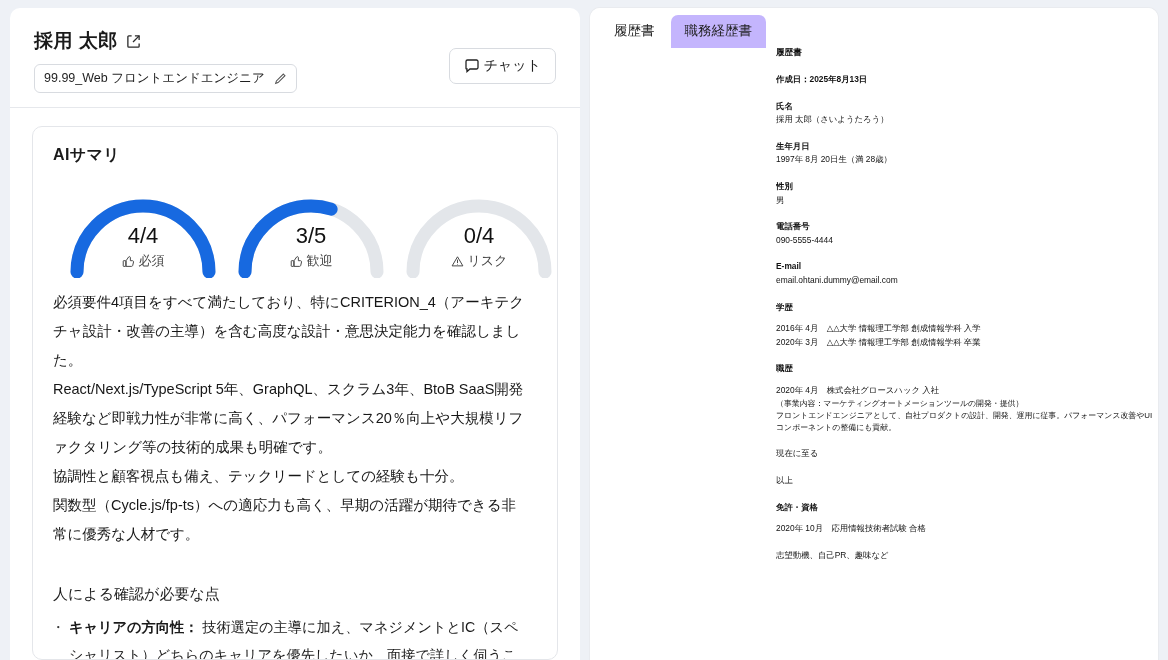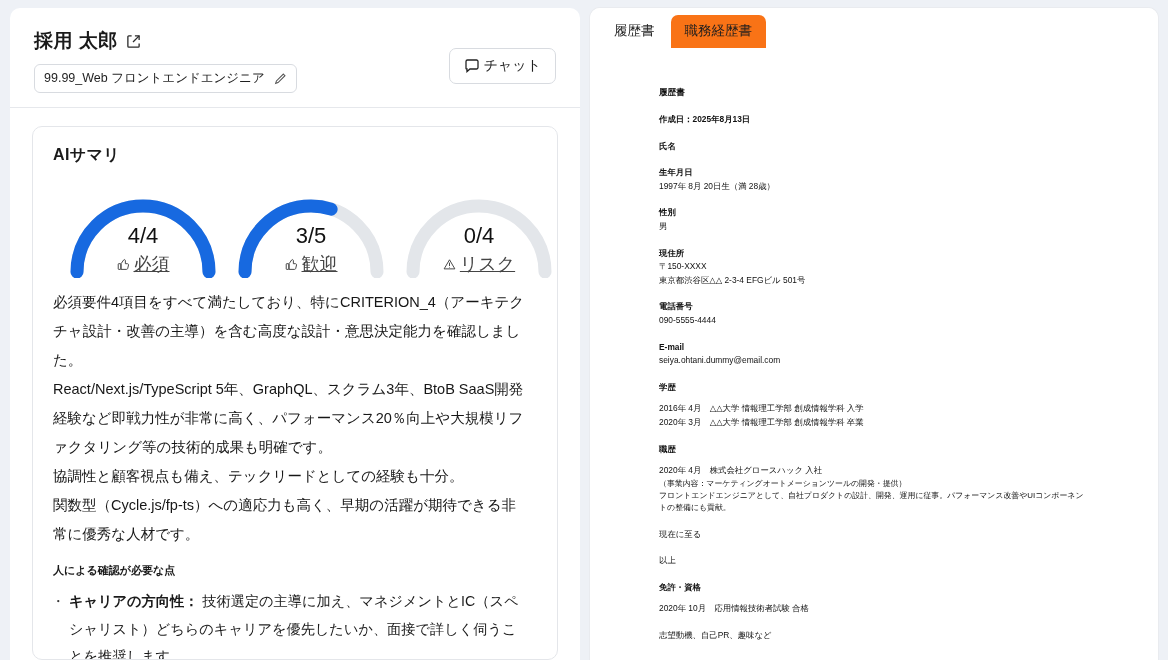--- a/index.html
+++ b/index.html
@@ -120,43 +120,42 @@
     text-align: center;
   }
   .gauge-score {
     font-size: 22px;
     font-weight: normal;
     line-height: 1.1;
     color: #111;
   }
   .gauge-label {
     margin-top: 4px;
-    font-size: 18px;
+    font-size: 13px;
     color: #444;
     display: inline-flex;
     align-items: center;
     gap: 4px;
     justify-content: center;
-    text-decoration: underline;
   }
   .mini-icon { width: 13px; height: 13px; display:inline-block; color:#444; }
   .mini-icon svg { display:block; }
 
   .summary-text {
     font-size: 14.5px;
     line-height: 2.0;
     color: #171717;
     margin-top: 4px;
   }
   .summary-text p { margin: 0; }
 
   .subhead {
-    font-size: 11px;
-    font-weight: bold;
-    margin-top: 14px;
+    font-size: 15px;
+    font-weight: normal;
+    margin-top: 36px;
     margin-bottom: 10px;
   }
   ul.bullets {
     list-style: none;
     font-size: 14.2px;
     line-height: 1.95;
   }
   ul.bullets li {
     position: relative;
     padding-left: 16px;
@@ -169,21 +168,21 @@
     color: #333;
   }
   .b-label { font-weight: bold; }
 
   
   .right-panel {
     flex: 1;
     background: #ffffff;
     border-radius: 10px 10px 0 0;
     display: flex;
-    flex-direction: column;
+    flex-direction: row;
     overflow: hidden;
     position: relative;
     box-shadow: 0 0 0 1px #e9ebef;
   }
   .tabs {
     display: flex;
     align-items: flex-end;
     padding: 10px 10px 0 10px;
     background: #fff;
     gap: 2px;
@@ -191,21 +190,21 @@
   }
   .tab {
     font-size: 13.5px;
     padding: 7px 14px 8px 14px;
     border-radius: 7px 7px 0 0;
     cursor: pointer;
     color: #1e1e1e;
     background: #fff;
   }
   .tab.active {
-    background: #f97316;
+    background: #c4b5fd;
     font-weight: normal;
   }
   .doc-area {
     flex: 1;
     background: #fff;
     padding: 20px 0 0 0;
     overflow: hidden;
     display: flex;
     justify-content: center;
   }
@@ -353,41 +352,37 @@
       <div class="doc-page">
         <div class="doc-block">
           <div class="ttl">履歴書</div>
         </div>
         <div class="doc-block">
           <div class="lbl">作成日：2025年8月13日</div>
         </div>
 
         <div class="doc-block">
           <div class="lbl">氏名</div>
+          <div class="doc-line">採用 太郎（さいようたろう）</div>
         </div>
         <div class="doc-block">
           <div class="lbl">生年月日</div>
           <div class="doc-line">1997年 8月 20日生（満 28歳）</div>
         </div>
         <div class="doc-block">
           <div class="lbl">性別</div>
           <div class="doc-line">男</div>
         </div>
         <div class="doc-block">
-          <div class="lbl">現住所</div>
-          <div class="doc-line">〒150-XXXX</div>
-          <div class="doc-line">東京都渋谷区△△ 2-3-4 EFGビル 501号</div>
-        </div>
-        <div class="doc-block">
           <div class="lbl">電話番号</div>
           <div class="doc-line">090-5555-4444</div>
         </div>
         <div class="doc-block">
           <div class="lbl">E-mail</div>
-          <div class="doc-line">seiya.ohtani.dummy@email.com</div>
+          <div class="doc-line">email.ohtani.dummy@email.com</div>
         </div>
         <div class="doc-block">
           <div class="lbl">学歴</div>
           <div class="spacer-8"></div>
           <div class="doc-line">2016年 4月　△△大学 情報理工学部 創成情報学科 入学</div>
           <div class="doc-line">2020年 3月　△△大学 情報理工学部 創成情報学科 卒業</div>
         </div>
         <div class="doc-block">
           <div class="lbl">職歴</div>
           <div class="spacer-8"></div>

